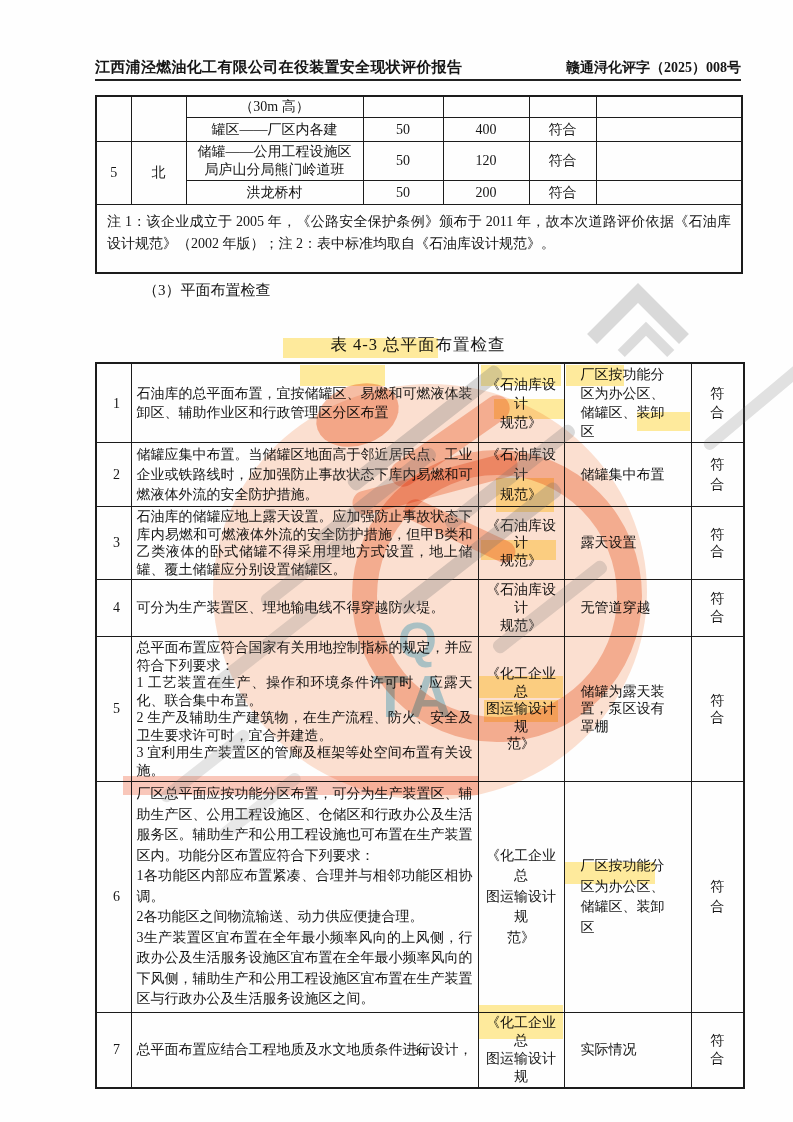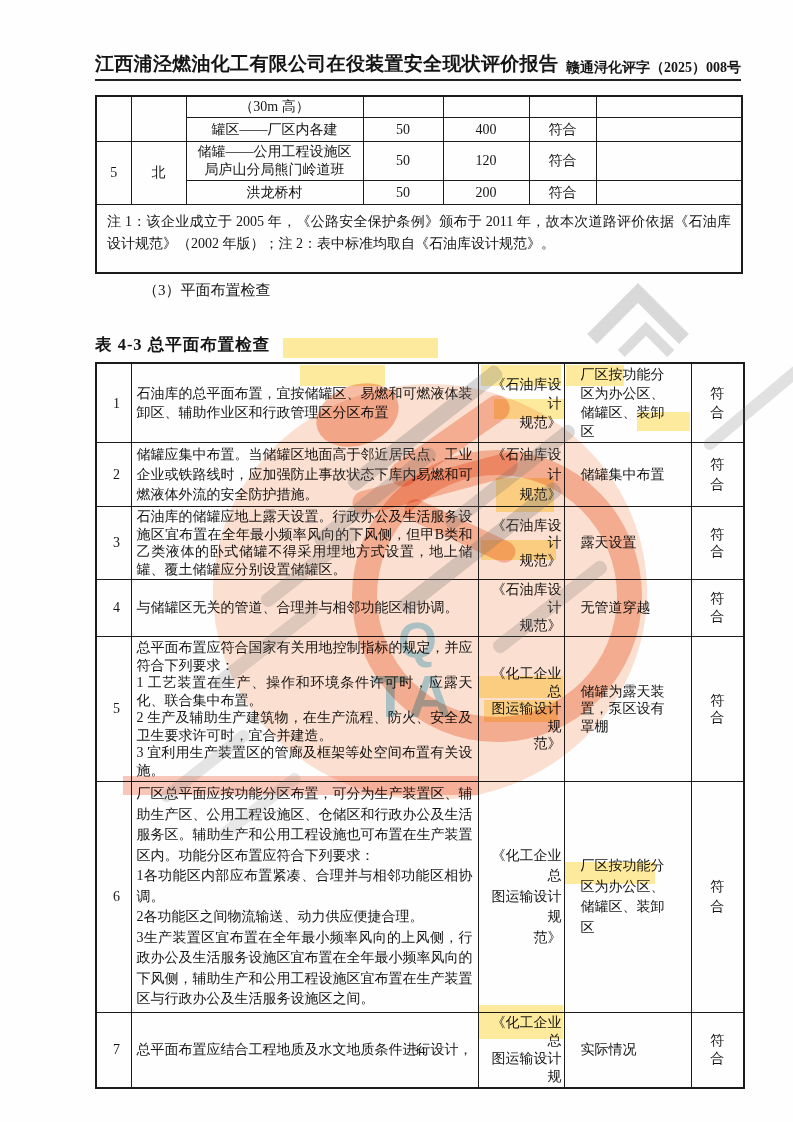--- a/index.html
+++ b/index.html
@@ -9,54 +9,54 @@
     font-family:"Liberation Serif","DejaVu Serif",serif;
     color:#151515;
   }
   
   .hdr{
     position:absolute;left:95px;top:58px;width:646px;height:23px;
     border-bottom:2px solid #222;
     display:flex;justify-content:space-between;align-items:flex-end;
     padding-bottom:2px;box-sizing:border-box;
   }
-  .hdr .l{font-size:19px;font-weight:600;letter-spacing:.3px;}
+  .hdr .l{font-size:15px;font-weight:600;letter-spacing:.3px;}
   .hdr .r{font-size:14px;font-weight:700;}
   
   table{border-collapse:collapse;table-layout:fixed;border-radius:9px;}
   td,th{border:1px solid #1c1c1c;box-sizing:border-box;overflow:hidden;
         font-size:14px;vertical-align:middle;}
   .tt, .mt{position:absolute;left:95px;border:2px solid #1c1c1c;background:transparent;}
   
   .tt{top:95px;width:646px;}
   .tt td{text-align:center;line-height:18px;padding:1px 3px;white-space:pre-line;}
   .tt tr.a{height:21px;} .tt tr.b{height:24px;} .tt tr.c{height:38px;} .tt tr.d{height:24px;margin-left:23px;}
   .tt tr.n{height:68px;}
   .tt td.note{text-align:justify;vertical-align:top;padding:6px 10px;line-height:22px;white-space:normal;}
   
   .mt{top:362px;width:648px;}
   .mt th{height:26px;font-size:14.5px;font-weight:700;text-align:center;padding:0 2px;}
   .mt td{padding:1px 16px;}
   .mt td.no{text-align:center;}
   .mt td.item{text-align:justify;white-space:pre-line;padding:1px 5px;}
-  .mt td.basis{text-align:right;white-space:pre-line;padding:1px 2px;}
+  .mt td.basis{text-align:center;white-space:pre-line;padding:1px 2px;}
   .mt td.act{text-align:left;white-space:pre-line;}
   .mt td.rem{text-align:center;}
   .mt tr.r1{height:59px;} .mt tr.r1 td{line-height:19px;}
   .mt tr.r2{height:64px;} .mt tr.r2 td{line-height:20px;}
   .mt tr.r3{height:73px;} .mt tr.r3 td{line-height:17.5px;}
   .mt tr.r4{height:43px;} .mt tr.r4 td{line-height:18px;}
   .mt tr.r5{height:145px;} .mt tr.r5 td{line-height:17.5px;}
   .mt tr.r6{height:231px;} .mt tr.r6 td{line-height:20.5px;}
   .mt tr.r7{height:39px;} .mt tr.r7 td{line-height:18px;}
   
   .h3{position:absolute;left:143px;top:281px;font-size:15px;}
   .para{position:absolute;left:125px;top:309px;font-size:15px;}
-  .ttl{position:absolute;left:95px;top:334px;width:646px;
-       font-size:16.5px;font-weight:700;letter-spacing:1px;}
+  .ttl{position:absolute;left:95px;top:334px;width:646px;text-align:center;
+       font-size:16.5px;font-weight:400;letter-spacing:1px;}
   .pageno{position:absolute;left:95px;top:1043px;width:648px;text-align:center;font-size:13px;}
   
   .wm{position:absolute;pointer-events:none;}
   .stamp-disc{left:213px;top:384px;width:434px;height:416px;border-radius:50%;
     background:rgba(244,152,104,0.30);mix-blend-mode:multiply;}
   .stamp-ring{left:352px;top:450px;width:290px;height:292px;border-radius:50%;
     border:25px solid rgba(234,110,58,0.40);box-sizing:border-box;mix-blend-mode:multiply;}
   .stamp-blob{left:315px;top:385px;width:85px;height:60px;border-radius:50%;
     background:rgba(240,125,75,0.50);transform:rotate(-20deg);mix-blend-mode:multiply;}
   .cres{border-radius:13px;background:rgba(238,120,70,0.42);mix-blend-mode:multiply;}
@@ -157,29 +157,29 @@
       <tr class="r2">
         <td class="no">2</td>
         <td class="item">储罐应集中布置。当储罐区地面高于邻近居民点、工业企业或铁路线时，应加强防止事故状态下库内易燃和可燃液体外流的安全防护措施。</td>
         <td class="basis">《石油库设计
 规范》</td>
         <td class="act">储罐集中布置</td>
         <td class="rem">符合</td>
       </tr>
       <tr class="r3">
         <td class="no">3</td>
-        <td class="item">石油库的储罐应地上露天设置。行政办公及生活服务设施区宜布置在全年最小频率风向的下风侧，但甲B类和乙类液体的卧式储罐不得采用埋地方式设置，地上储罐、覆土储罐应分别设置储罐区。</td>
+        <td class="item">石油库的储罐应地上露天设置。应加强防止事故状态下库内易燃和可燃液体外流的安全防护措施，但甲B类和乙类液体的卧式储罐不得采用埋地方式设置，地上储罐、覆土储罐应分别设置储罐区。</td>
         <td class="basis">《石油库设计
 规范》</td>
         <td class="act">露天设置</td>
         <td class="rem">符合</td>
       </tr>
       <tr class="r4">
         <td class="no">4</td>
-        <td class="item">与储罐区无关的管道、合理并与相邻功能区相协调。</td>
+        <td class="item">可分为生产装置区、埋地输电线不得穿越防火堤。</td>
         <td class="basis">《石油库设计
 规范》</td>
         <td class="act">无管道穿越</td>
         <td class="rem">符合</td>
       </tr>
       <tr class="r5">
         <td class="no">5</td>
         <td class="item">总平面布置应符合国家有关用地控制指标的规定，并应符合下列要求：
 1 工艺装置在生产、操作和环境条件许可时，应露天化、联合集中布置。
 2 生产及辅助生产建筑物，在生产流程、防火、安全及卫生要求许可时，宜合并建造。

